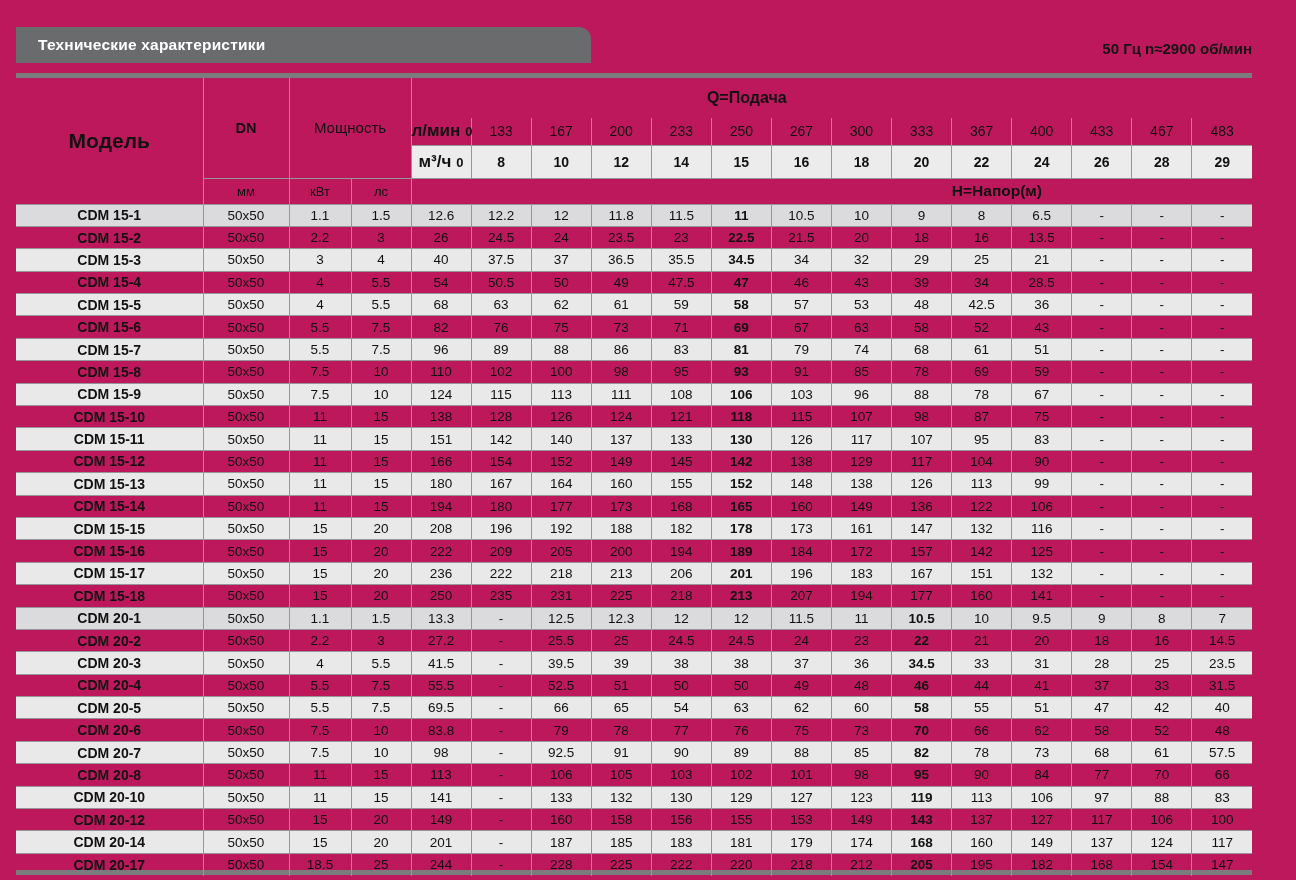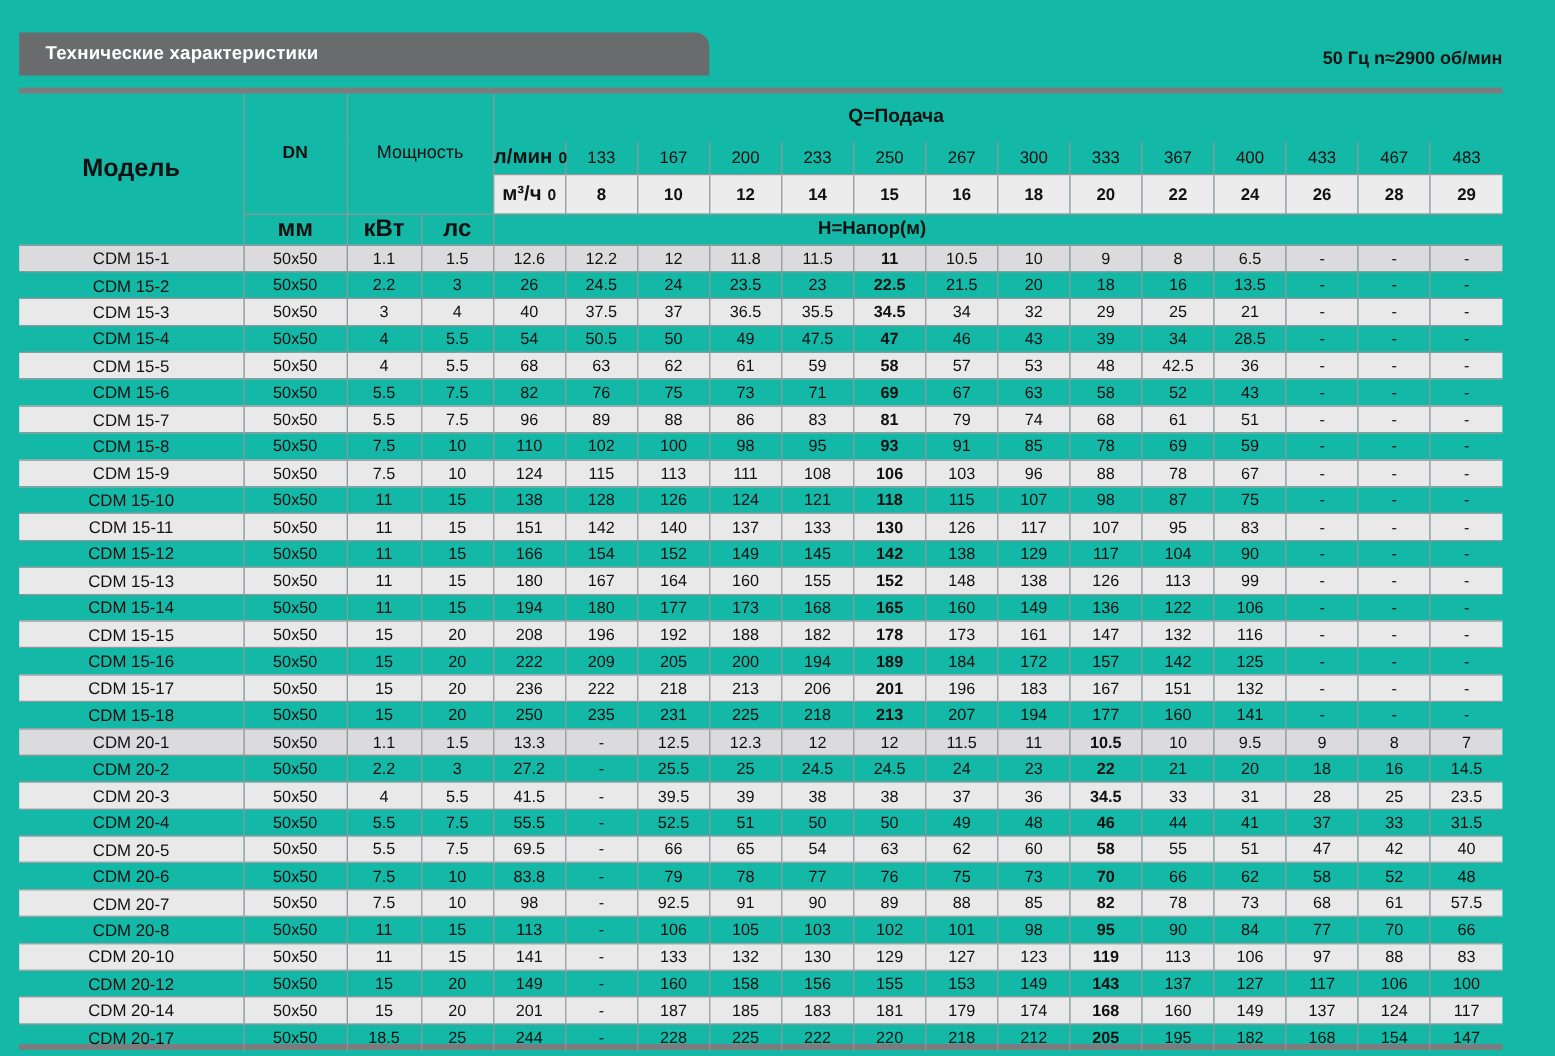--- a/index.html
+++ b/index.html
@@ -3,21 +3,21 @@
 <meta charset="utf-8">
 <style>
   :root{
     --title-bar:#6a6b6d;
     --thick:#7b7c7e;
     --thin:#94959%;
   }
   *{box-sizing:border-box;margin:0;padding:0;}
   html,body{width:1296px;height:880px;background:#fff;overflow:hidden;
     font-family:"Liberation Sans", sans-serif;color:#111;}
-  .page{position:relative;width:1296px;height:880px;background:#14b8a6;}
+  .page{position:relative;width:1296px;height:880px;background:#be185d;}
 
   .title-tab{
     position:absolute;left:16px;top:27px;width:575px;height:36px;
     background:var(--title-bar);
     border-top-right-radius:12px;
     display:flex;align-items:center;
   }
   .title-tab span{
     color:#fff;font-weight:bold;font-size:15.5px;padding-left:22px;letter-spacing:.2px;
   }
@@ -39,39 +39,39 @@
   
   thead tr.r1{height:40px;}
   thead tr.r2{height:27px;}
   thead tr.r3{height:33px;}
   thead tr.r4{height:26px;}
 
   th.model-h{font-size:21px;font-weight:bold;border-right:1px solid var(--thin);}
   th.dn-h{font-size:14.5px;font-weight:bold;border-right:1px solid var(--thin);}
   th.pow-h{font-size:15px;font-weight:normal;border-right:1px solid var(--thin);margin-top:28px;}
   th.q-h{font-size:16px;font-weight:bold;padding-right:170px;vertical-align:middle;margin-top:41px;}
-  th.h-h{font-size:15.5px;font-weight:bold;padding-right:210px;}
-  th.unit{font-size:20px;font-weight:bold;border-right:1px solid var(--thin);
+  th.h-h{font-size:15.5px;font-weight:bold;padding-right:210px;text-align:right;}
+  th.unit{font-size:13px;font-weight:normal;border-right:1px solid var(--thin);
           border-top:1px solid var(--thin);}
 
   th.flow{font-size:14px;border-right:1px solid var(--thin);}
   tr.r2 th:last-child,tr.r3 th:last-child{border-right:none;}
   tr.r3 th{background:var(--m3h-strip);font-weight:bold;font-size:14px;
            border-top:1px solid var(--thin);border-bottom:1px solid var(--thin);}
   th.flow-label-cell{white-space:nowrap;}
   .fl-label{font-size:17px;font-weight:bold;}
   .fl-zero{font-size:13px;font-weight:bold;margin-left:5px;}
 
   
   tbody tr{height:22.4px;}
   tbody td{
     font-size:13.5px;border-top:1px solid var(--thin);border-right:1px solid var(--thin);
   }
   tbody td:last-child{border-right:none;}
-  tbody td.model{font-size:14px;font-weight:normal;margin-top:39px;}
+  tbody td.model{font-size:14px;font-weight:bold;margin-top:39px;}
   tbody tr.stripe{background:var(--row-stripe);}
   tbody tr.stripe-dark{background:var(--row-stripe-dark);}
   tbody td.boldcol{font-weight:bold;}
 </style>
 </head>
 <body>
 
 <div class="page">
 
   <div class="title-tab">

